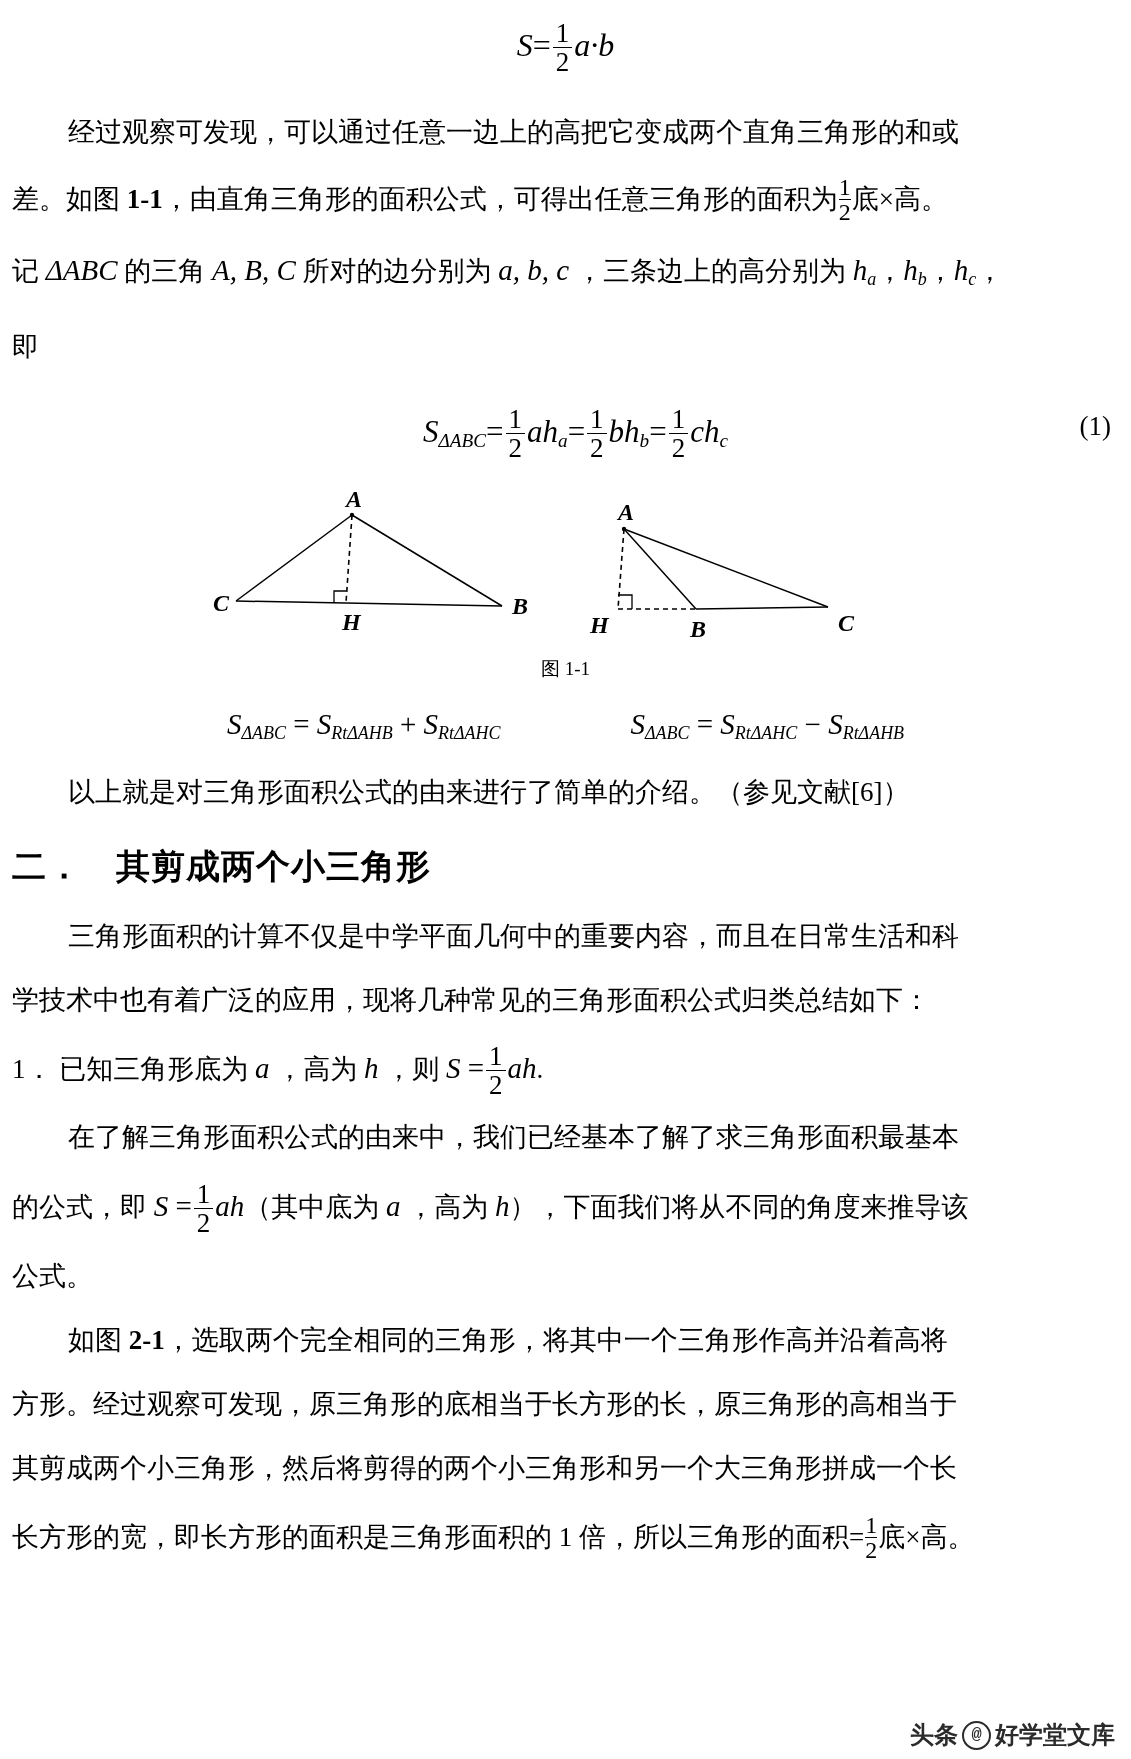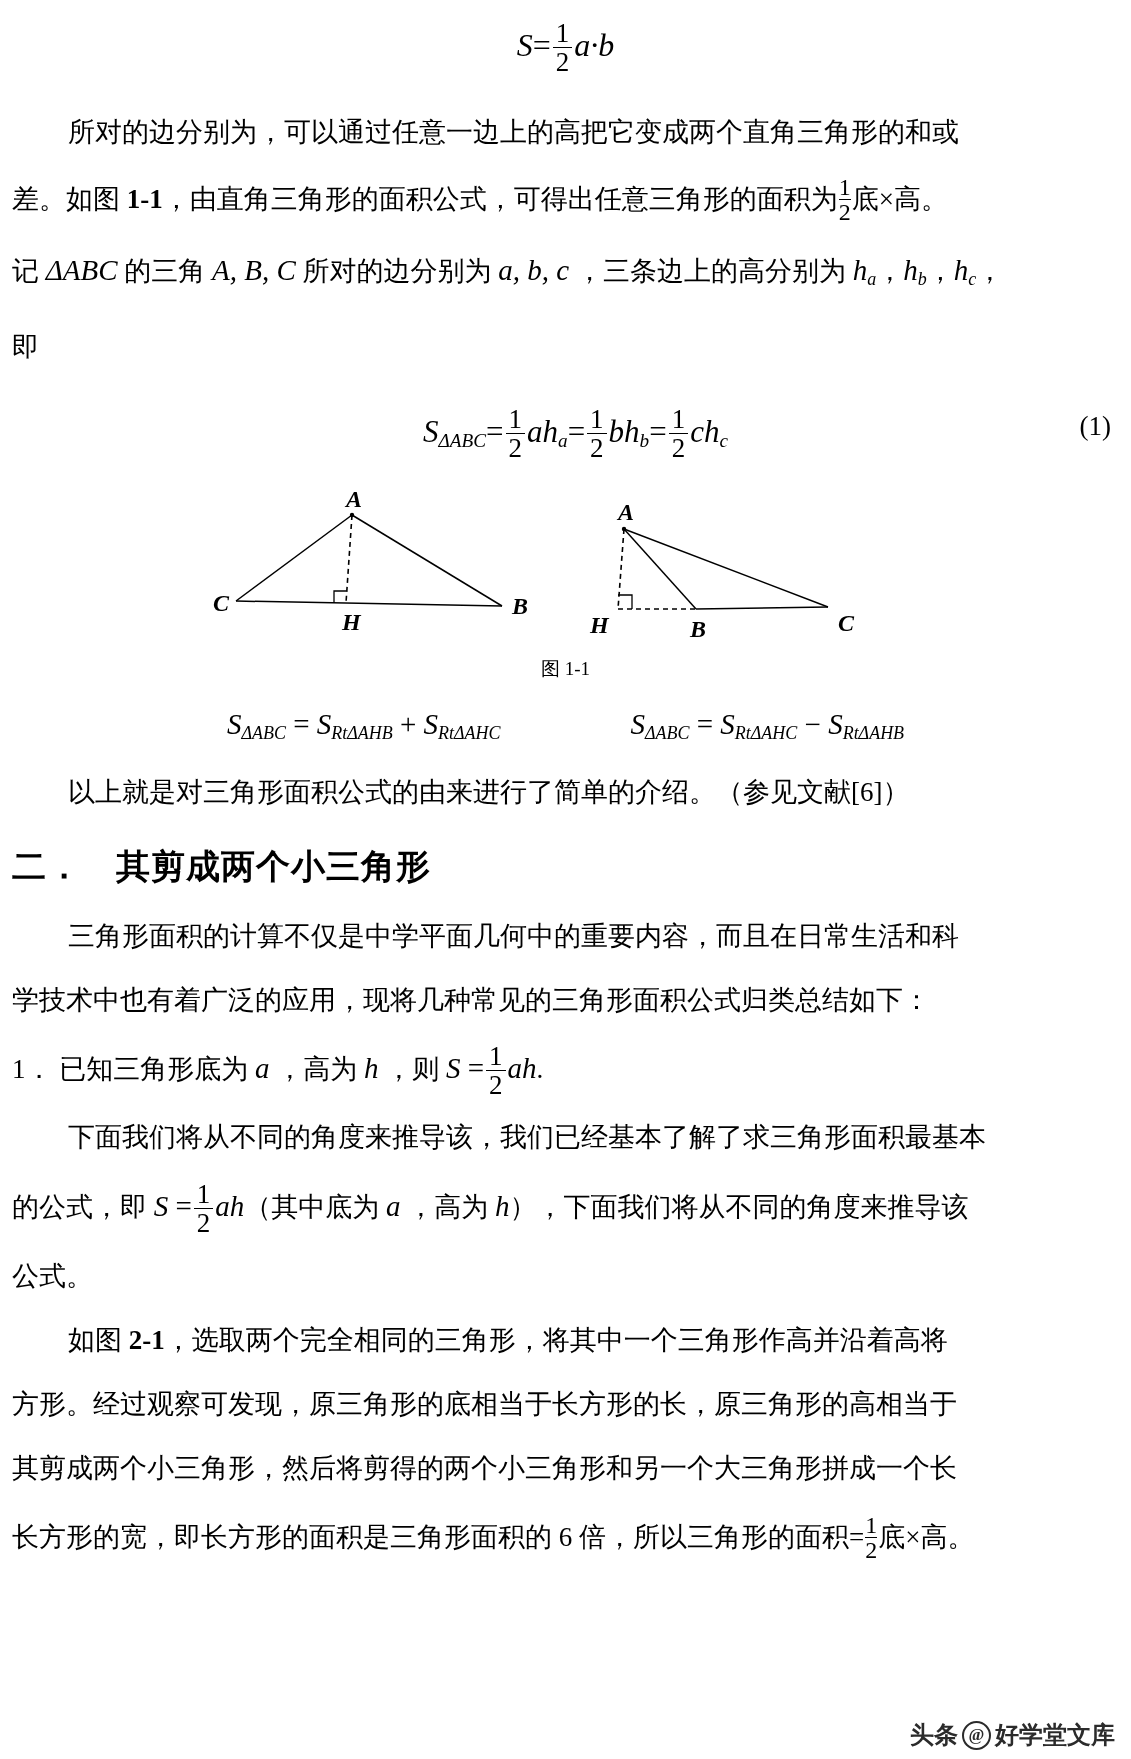--- a/index.html
+++ b/index.html
@@ -120,21 +120,21 @@
     font-weight: bold;
     font-size: 24px;
     line-height: 1;
   }
 
   
   .watermark {
     position: absolute;
     right: 16px;
     bottom: 8px;
-    font-family: Liberation Serif, serif;
+    font-family: Liberation Mono, monospace;
     font-size: 24px;
     font-weight: bold;
     color: #2b2b2b;
     white-space: nowrap;
     display: flex;
     align-items: center;
     gap: 4px;
   }
   .wm-at {
     display: inline-block;
@@ -153,21 +153,21 @@
 <div class="page">
   <div class="body-col">
 
     <div class="disp" style="margin-top:20px; height:72px;">
       <span class="math" style="font-size:32px;">
         <span>S</span><span class="up">=</span><span class="frac"><span class="nm">1</span><span class="dn">2</span></span><span>a·b</span>
       </span>
     </div>
 
     <div class="para indent" style="margin-top:8px;">
-      <span>所对的边分别为，可以通过任意一边上的高把它变成两个直角三角形的和或</span>
+      <span>经过观察可发现，可以通过任意一边上的高把它变成两个直角三角形的和或</span>
     </div>
 
     <div class="para" style="line-height:70px;">
       <span>差。如图 </span><b>1-1</b><span>，由直角三角形的面积公式，可得出任意三角形的面积为</span><span class="inline-frac"><span class="nm">1</span><span class="dn">2</span></span><span>底×高。</span>
     </div>
 
     <div class="para" style="line-height:72px;">
       <span>记 </span><span class="math">ΔABC</span><span> 的三角 </span><span class="math">A, B, C</span><span> 所对的边分别为 </span><span class="math">a, b, c</span><span> ，三条边上的高分别为 </span><span class="math">h<sub class="sb">a</sub></span><span>，</span><span class="math">h<sub class="sb">b</sub></span><span>，</span><span class="math">h<sub class="sb">c</sub></span><span>，</span>
     </div>
 
@@ -254,41 +254,41 @@
     <div class="para">
       <span>学技术中也有着广泛的应用，现将几种常见的三角形面积公式归类总结如下：</span>
     </div>
 
     <div class="para" style="line-height:72px;">
       <span>1．</span>
       <span>已知三角形底为 </span><span class="math">a</span><span> ，高为 </span><span class="math">h</span><span> ，则 </span><span class="math"><span>S</span> <span class="up">=</span><span class="frac"><span class="nm">1</span><span class="dn">2</span></span><span>ah</span></span><span>.</span>
     </div>
 
     <div class="para indent">
-      <span>下面我们将从不同的角度来推导该，我们已经基本了解了求三角形面积最基本</span>
+      <span>在了解三角形面积公式的由来中，我们已经基本了解了求三角形面积最基本</span>
     </div>
     <div class="para" style="line-height:74px;">
       <span>的公式，即 </span><span class="math"><span>S</span> <span class="up">=</span><span class="frac"><span class="nm">1</span><span class="dn">2</span></span><span>ah</span></span><span>（其中底为 </span><span class="math">a</span><span> ，高为 </span><span class="math">h</span><span>），下面我们将从不同的角度来推导该</span>
     </div>
     <div class="para">
       <span>公式。</span>
     </div>
 
 
     <div class="para indent">
       <span>如图 </span><b>2-1</b><span>，选取两个完全相同的三角形，将其中一个三角形作高并沿着高将</span>
     </div>
     <div class="para">
       <span>方形。经过观察可发现，原三角形的底相当于长方形的长，原三角形的高相当于</span>
     </div>
     <div class="para">
       <span>其剪成两个小三角形，然后将剪得的两个小三角形和另一个大三角形拼成一个长</span>
     </div>
     <div class="para" style="line-height:74px;">
-      <span>长方形的宽，即长方形的面积是三角形面积的 6 倍，所以三角形的面积=</span><span class="inline-frac"><span class="nm">1</span><span class="dn">2</span></span><span>底×高。</span>
+      <span>长方形的宽，即长方形的面积是三角形面积的 1 倍，所以三角形的面积=</span><span class="inline-frac"><span class="nm">1</span><span class="dn">2</span></span><span>底×高。</span>
     </div>
 
   </div>
 
   <div class="watermark">
     <span>头条</span>
     <span class="wm-at">@</span>
     <span>好学堂文库</span>
   </div>
 </div>

